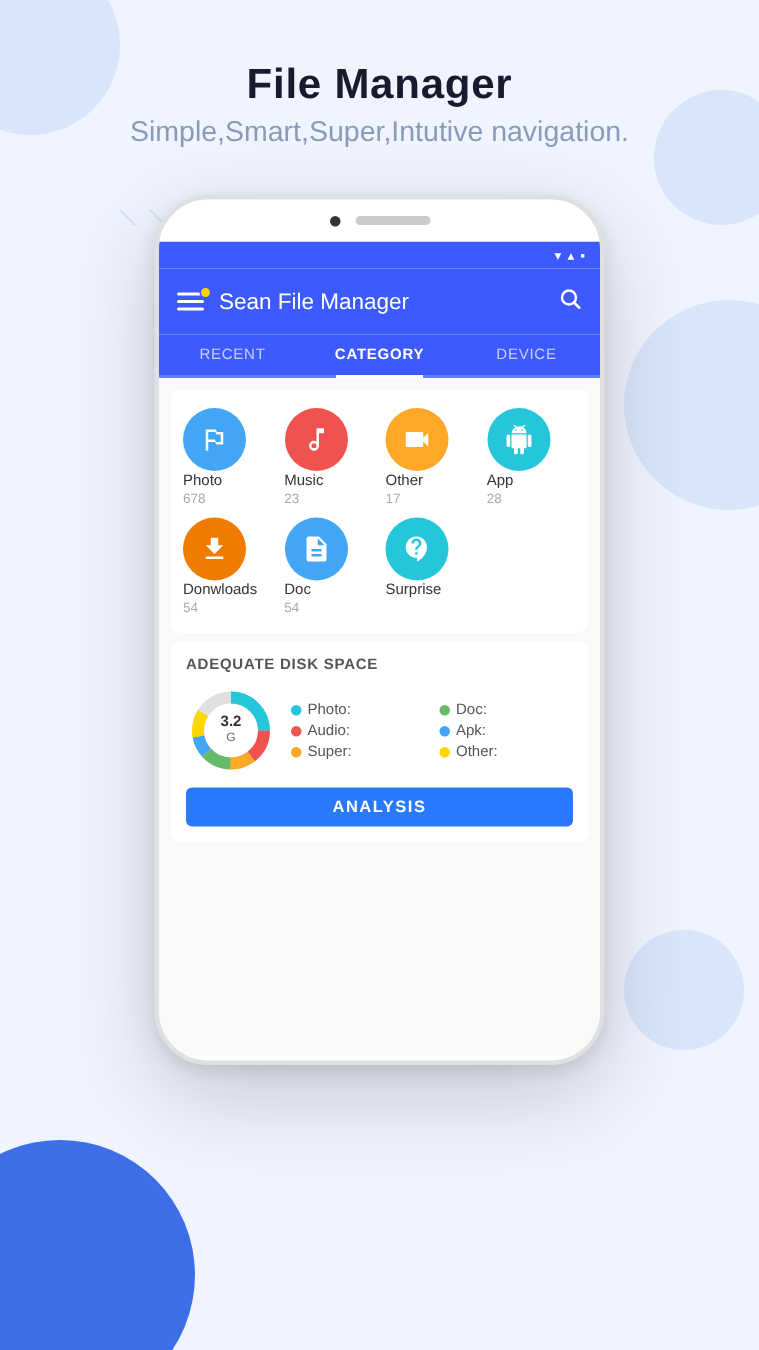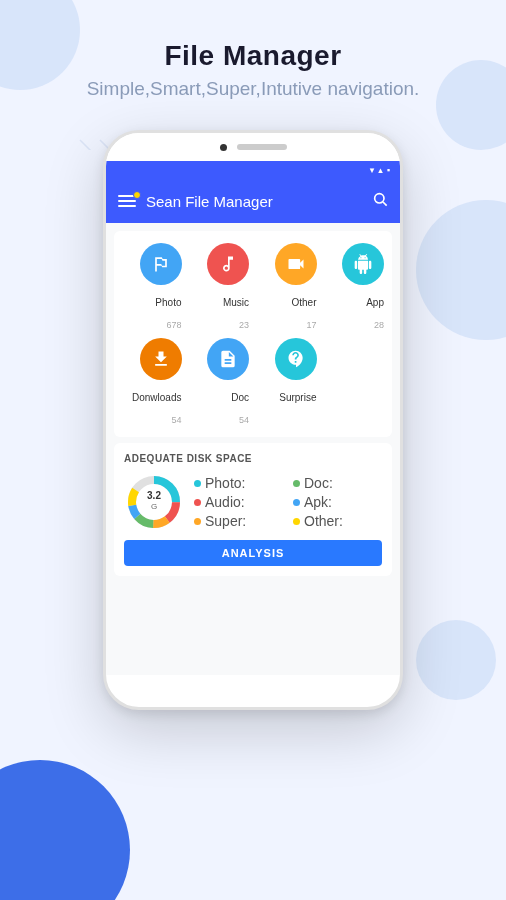--- a/index.html
+++ b/index.html
@@ -189,22 +189,22 @@
       padding: 12px 8px;
       display: grid;
       grid-template-columns: repeat(4, 1fr);
       gap: 8px;
       margin: 8px 8px 6px;
       border-radius: 6px;
     }
     .category-item {
       display: flex;
       flex-direction: column;
-      align-items: flex-end;
-      gap: 12px;
+      align-items: flex-start;
+      gap: 1px;
     }
     .cat-icon {
       width: 42px;
       height: 42px;
       border-radius: 50%;
       display: flex;
       align-items: center;
       justify-content: center;
       font-size: 18px;
       color: white;
@@ -247,21 +247,21 @@
     .disk-legend {
       display: grid;
       grid-template-columns: 1fr 1fr;
       gap: 3px 10px;
       flex: 1;
     }
     .legend-item {
       display: flex;
       align-items: center;
       gap: 4px;
-      font-size: 14px;
+      font-size: 10px;
       color: #555;
     }
     .legend-dot {
       width: 7px;
       height: 7px;
       border-radius: 50%;
       flex-shrink: 0;
     }
 
     .analysis-btn {
@@ -363,20 +363,25 @@
     </div>
     <div class="app-header-title">Sean File Manager</div>
     <div class="search-icon-header">
       <svg width="16" height="16" viewBox="0 0 24 24" fill="none" stroke="white" stroke-width="2.5">
         <circle cx="11" cy="11" r="7"></circle>
         <line x1="16.5" y1="16.5" x2="22" y2="22"></line>
       </svg>
     </div>
   </div>
 
+  <div class="tabs">
+    <div class="tab">RECENT</div>
+    <div class="tab active">CATEGORY</div>
+    <div class="tab">DEVICE</div>
+  </div>
 
   <div class="app-content">
 
     <div class="category-grid">
 
       <div class="category-item">
         <div class="cat-icon" style="background:#42a5f5;">
           <svg width="20" height="20" viewBox="0 0 24 24" fill="white">
             <path d="M14 6l-1-2H5v17h2v-7h5.5l1 2H19V6h-5zm3 8h-3.75l-1-2H7V6h5.75l1 2H17v6z"></path>
           </svg>

